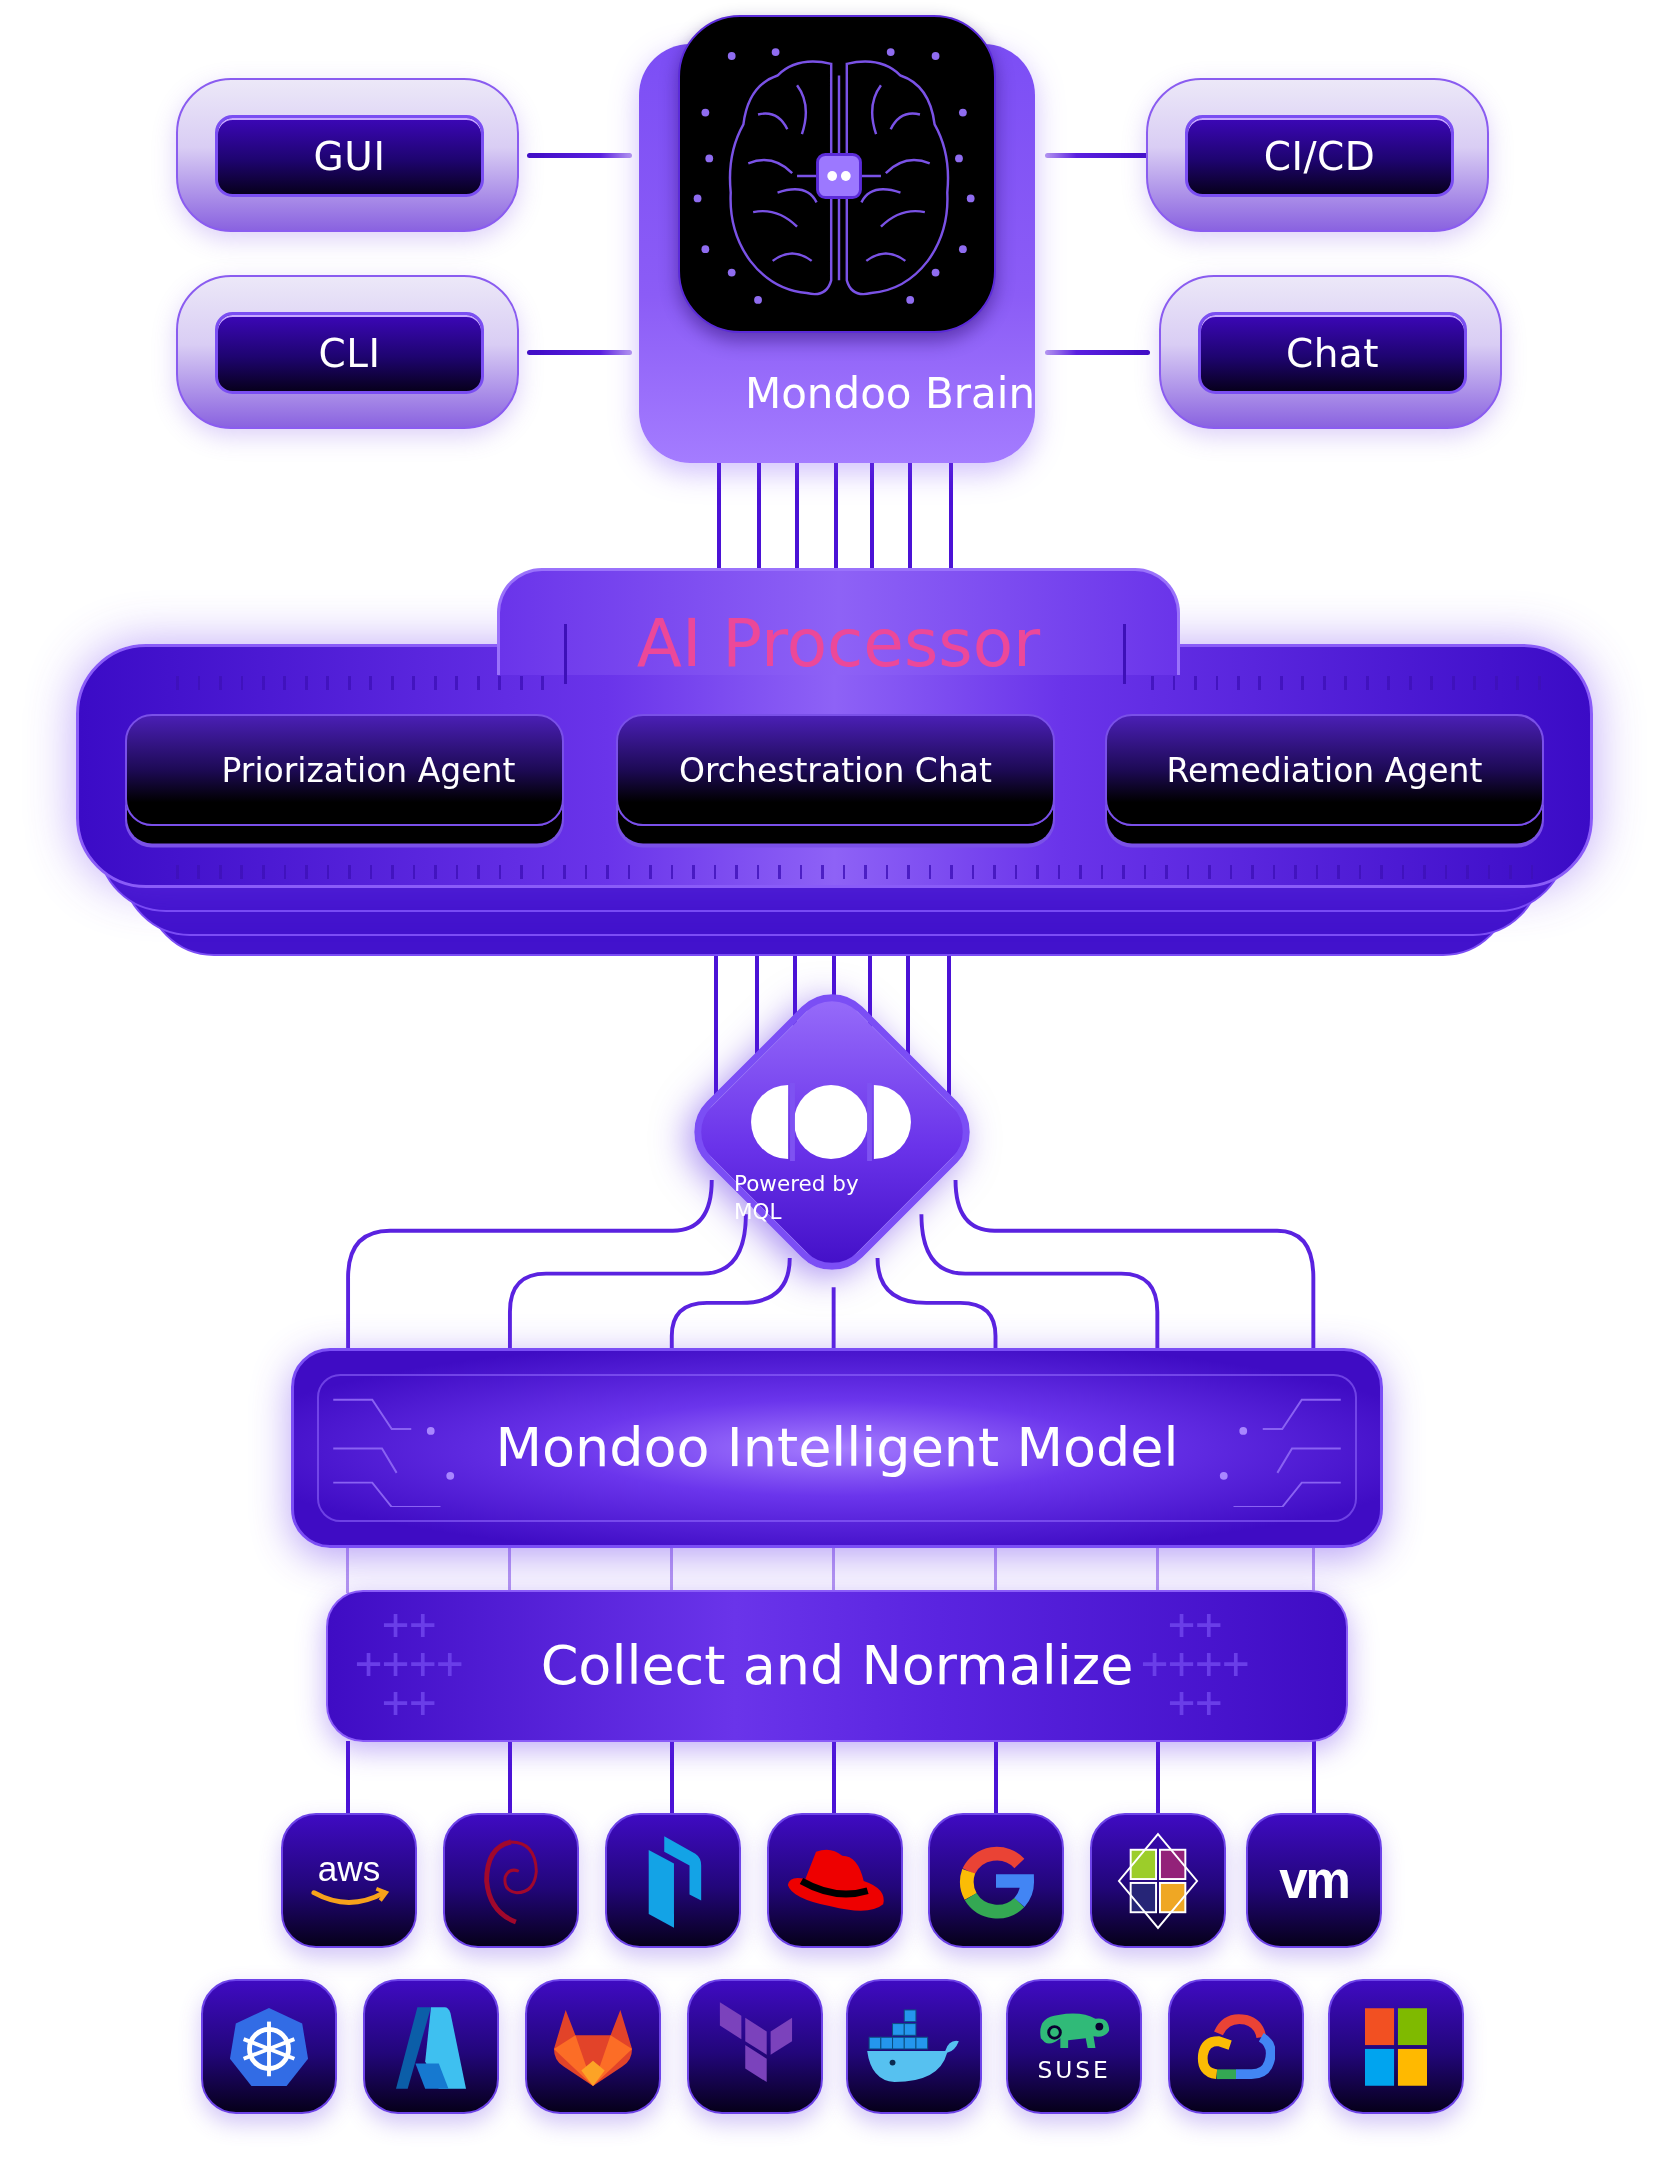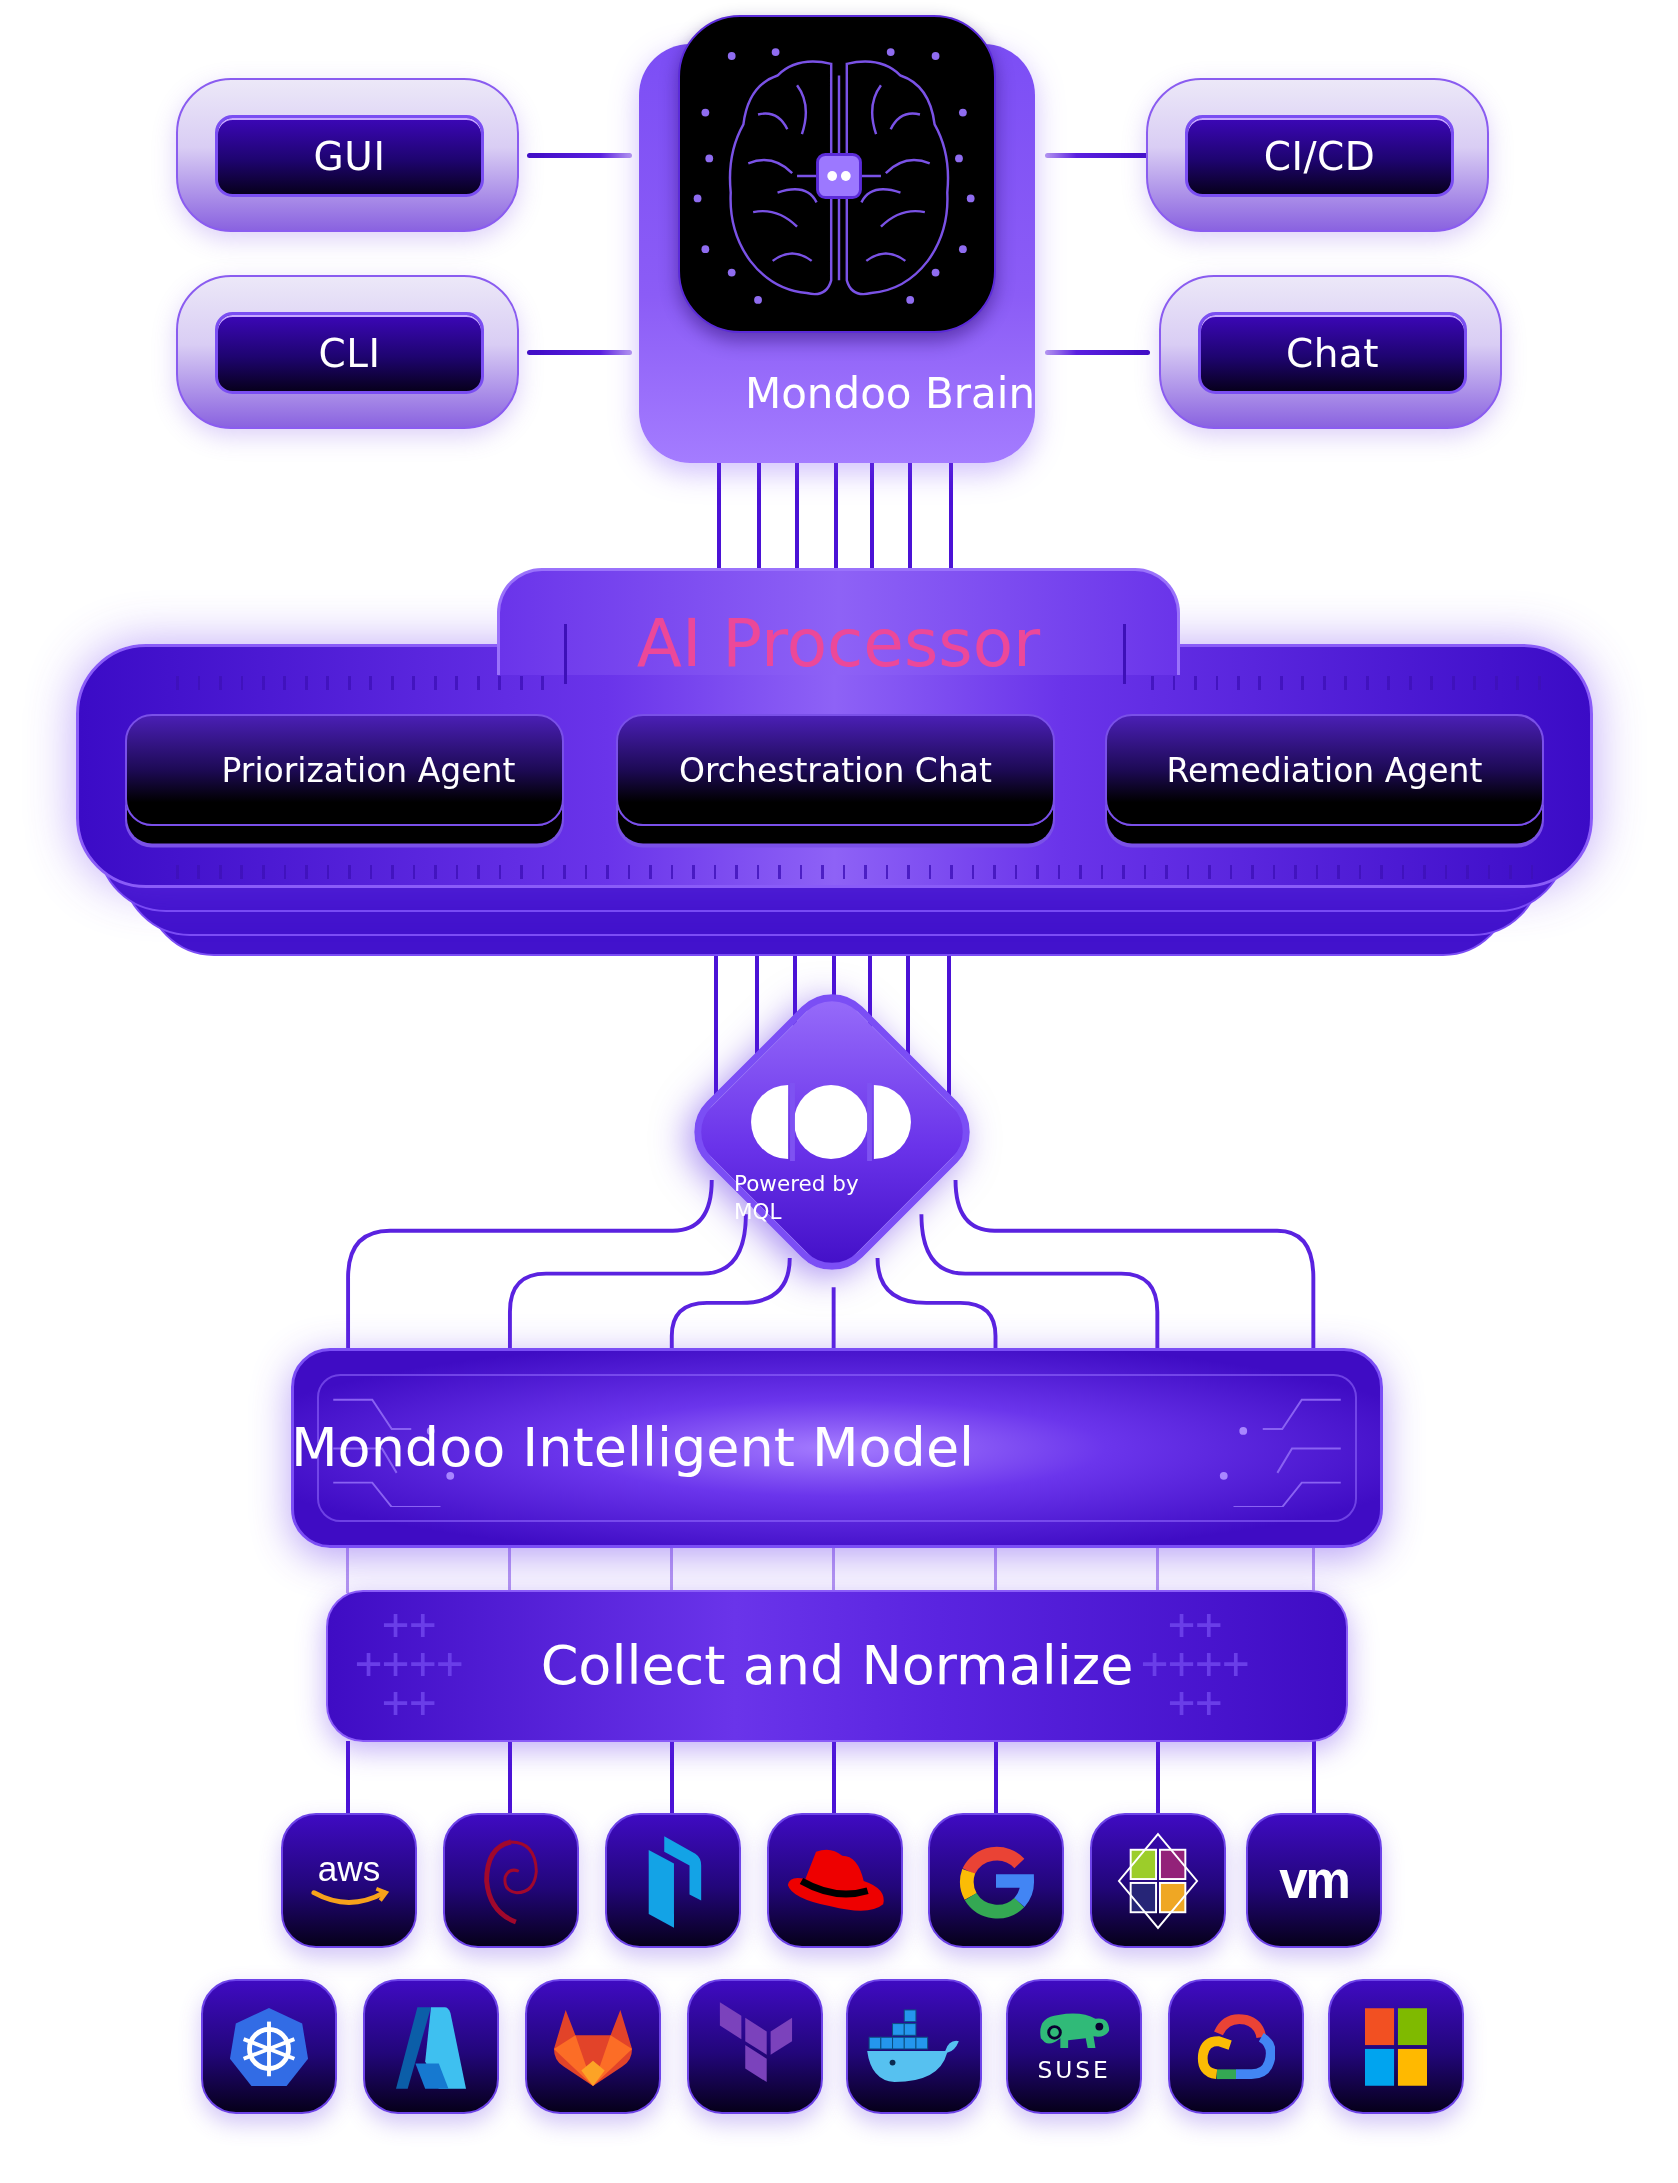--- a/index.html
+++ b/index.html
@@ -76,21 +76,21 @@
   .mql-logo { position: absolute; left: 751px; top: 1083px; width: 160px; height: 78px; }
   .mql-text { position: absolute; left: 734px; top: 1170px; width: 195px; font-size: 21.5px; line-height: 28px; color: #fff; }
 
   
   .model {
     position: absolute; left: 291px; top: 1348px; width: 1092px; height: 200px; border-radius: 39px;
     background: radial-gradient(ellipse at 50% 50%,#a57cff 0%,#6b35ec 35%,#3f0cc4 80%);
     border: 3.9px solid #7b4ef5; box-shadow: 0 9.8px 39px rgba(100,50,235,0.45);
   }
   .model-inner { position: absolute; left: 23.4px; top: 23.4px; right: 23.4px; bottom: 23.4px; border-radius: 23.4px; border: 2.9px solid rgba(150,110,255,0.55); }
-  .model-title { position: absolute; left: 291px; top: 1416px; width: 1092px; font-size: 54px; color: #fff; }
+  .model-title { position: absolute; left: 291px; top: 1416px; width: 1092px; text-align: center; font-size: 54px; color: #fff; }
 
   
   .collect {
     position: absolute; left: 326px; top: 1590px; width: 1022px; height: 152px; border-radius: 37px;
     background: linear-gradient(90deg,#3f0cc4 0%,#6a34ea 40%,#5a24e0 60%,#3f0cc4 100%);
     border: 2.9px solid #8a5cf8; box-shadow: 0 7.8px 29px rgba(100,50,235,0.4);
   }
   .collect-title { position: absolute; left: 326px; top: 1634px; width: 1022px; text-align: center; font-size: 54px; color: #fff; }
   .plus { position: absolute; font-size: 45px; color: #6a3ee8; line-height: 1; font-family: "DejaVu Sans Mono", monospace; }
 

